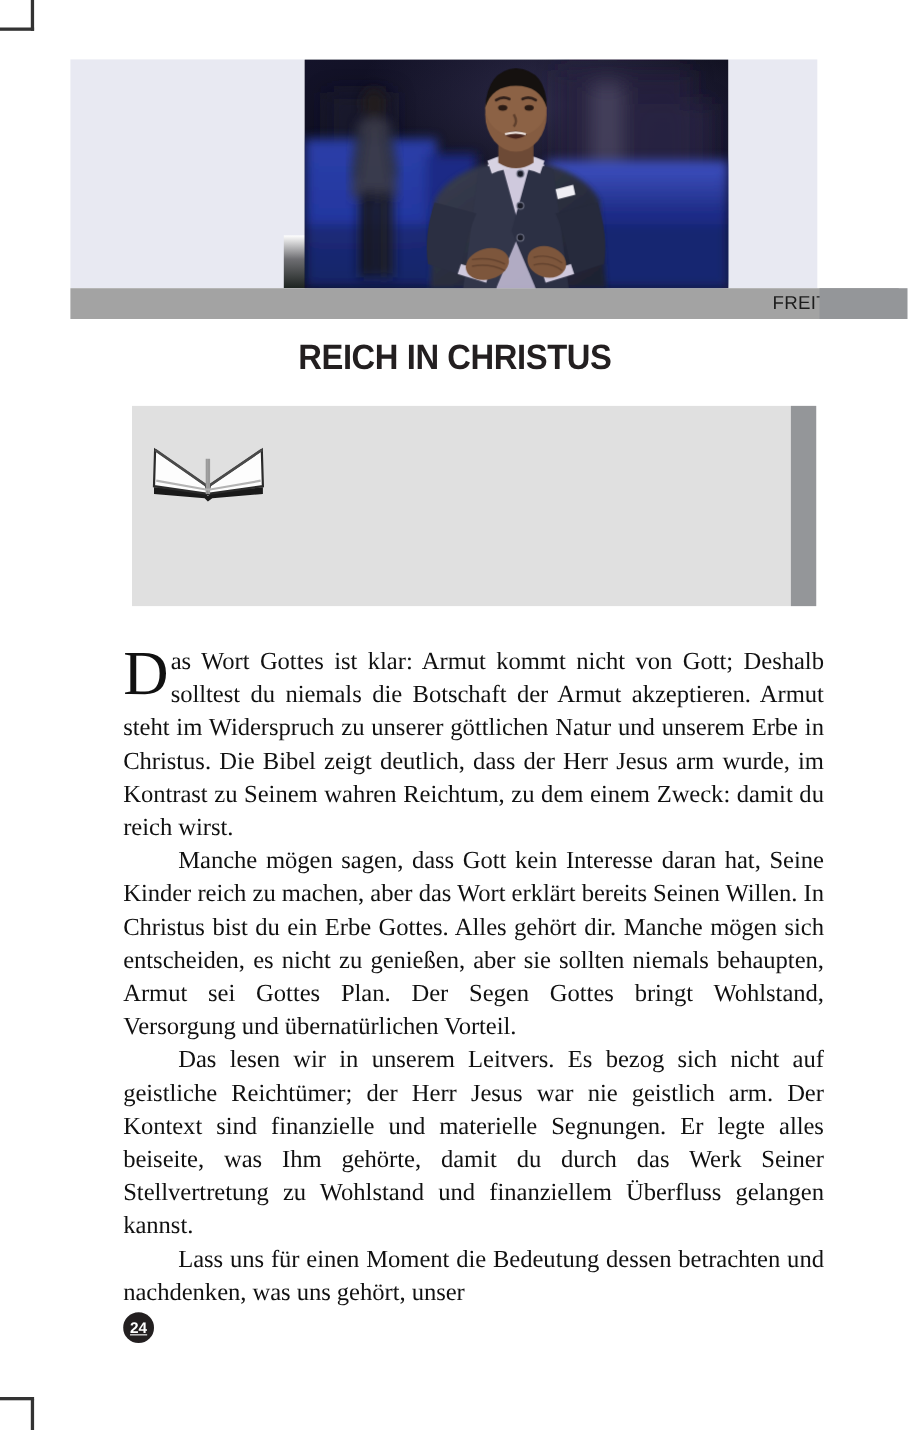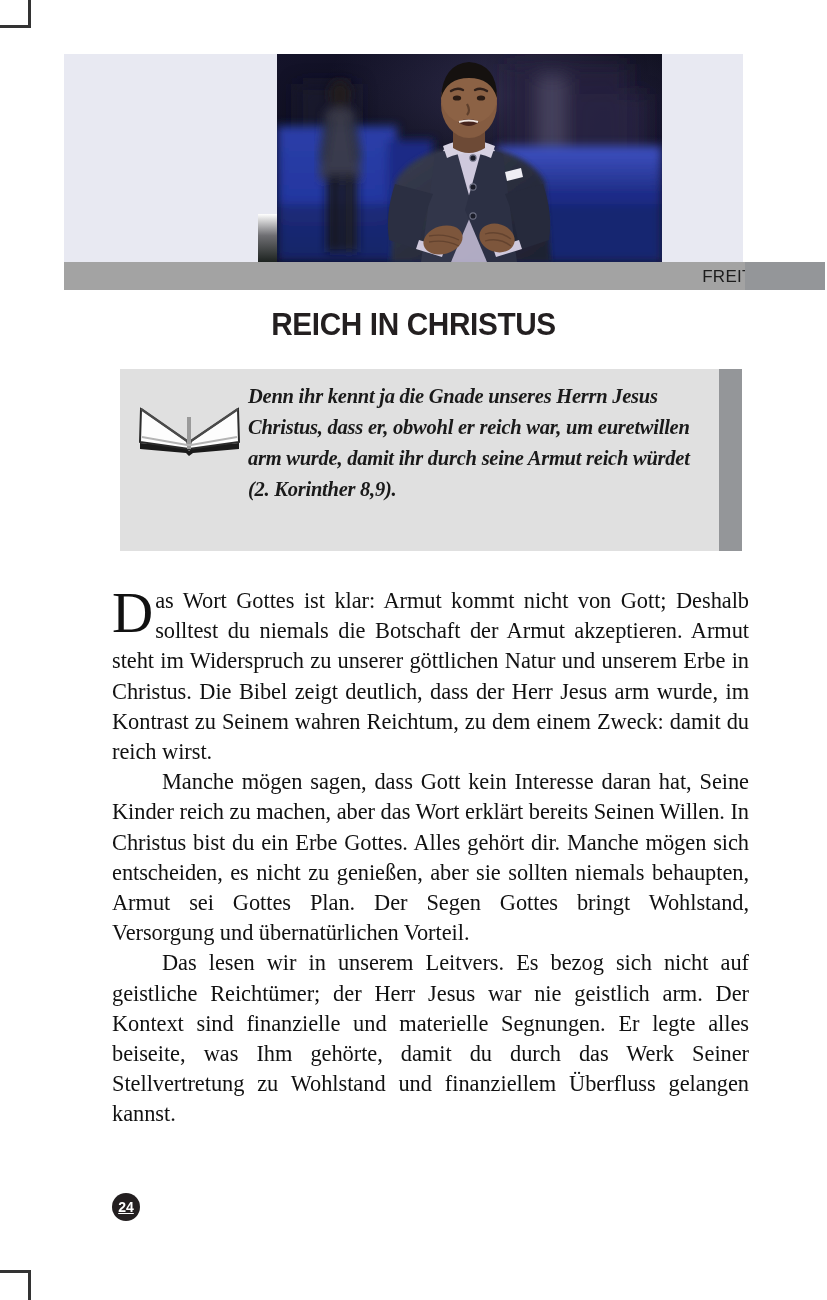--- a/index.html
+++ b/index.html
@@ -335,28 +335,22 @@
       <path d="M8 56 L54 60 L57 64 L61 60 L107 56 L107 62 L61 66 L57 69 L54 66 L8 62 Z" fill="#1a1a1a"></path>
       <path d="M9 22 L55 54 L57 62 L8 55 Z" fill="#fdfdfd" stroke="#2b2b2b" stroke-width="2"></path>
       <path d="M106 22 L59 54 L57 62 L107 55 Z" fill="#fdfdfd" stroke="#2b2b2b" stroke-width="2"></path>
       <path d="M9 22 L55 54" stroke="#4a4a4a" stroke-width="2.4" fill="none"></path>
       <path d="M106 22 L59 54" stroke="#4a4a4a" stroke-width="2.4" fill="none"></path>
       <path d="M56 30 L56 62" stroke="#9a9a9a" stroke-width="2" fill="none"></path>
       <path d="M58 30 L58 62" stroke="#9a9a9a" stroke-width="2" fill="none"></path>
       <path d="M10 50 L55 58 L59 58 L105 50" stroke="#b4b4b4" stroke-width="2" fill="none"></path>
     </svg>
   </div>
-  <div class="scripture-text">
-    <span>Denn ihr kennt ja die Gnade unseres Herrn</span>
-    <span>Jesus Christus, dass er, obwohl er reich war,</span>
-    <span>um euretwillen arm wurde, damit ihr durch</span>
-    <span>seine Armut reich würdet</span><br>
-    <span class="ref">(2. Korinther 8,9).</span>
-  </div>
 </div>
 
 <div class="body-col">
   <p class="first"><span class="dropcap">D</span><span>as Wort Gottes ist klar: Armut kommt nicht von Gott; Deshalb solltest du niemals die Botschaft der Armut akzeptieren. Armut steht im Widerspruch zu unserer göttlichen Natur und unserem Erbe in Christus. Die Bibel zeigt deutlich, dass der Herr Jesus arm wurde, im Kontrast zu Seinem wahren Reichtum, zu dem einem Zweck: damit du reich wirst.</span></p>
   <p>Manche mögen sagen, dass Gott kein Interesse daran hat, Seine Kinder reich zu machen, aber das Wort erklärt bereits Seinen Willen. In Christus bist du ein Erbe Gottes. Alles gehört dir. Manche mögen sich entscheiden, es nicht zu genießen, aber sie sollten niemals behaupten, Armut sei Gottes Plan. Der Segen Gottes bringt Wohlstand, Versorgung und übernatürlichen Vorteil.</p>
   <p>Das lesen wir in unserem Leitvers. Es bezog sich nicht auf geistliche Reichtümer; der Herr Jesus war nie geistlich arm. Der Kontext sind finanzielle und materielle Segnungen. Er legte alles beiseite, was Ihm gehörte, damit du durch das Werk Seiner Stellvertretung zu Wohlstand und finanziellem Überfluss gelangen kannst.</p>
+  <p>Lass uns für einen Moment die Bedeutung dessen betrachten und nachdenken, was uns gehört, unser</p>
 </div>
 
 <div class="page-badge">24</div>
 
 </body></html>

